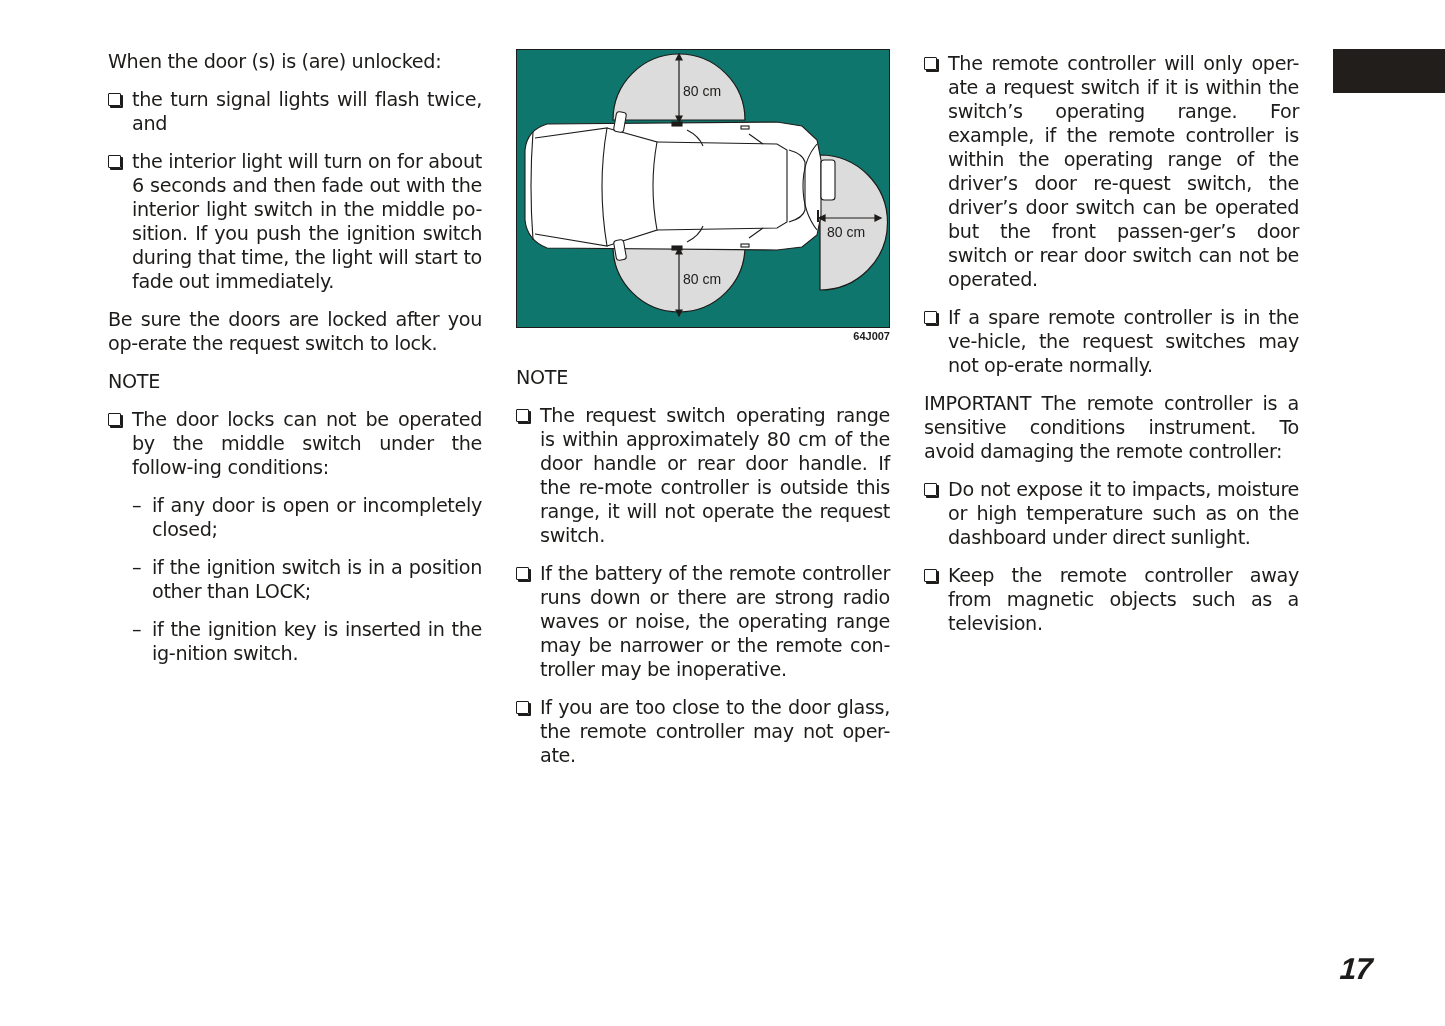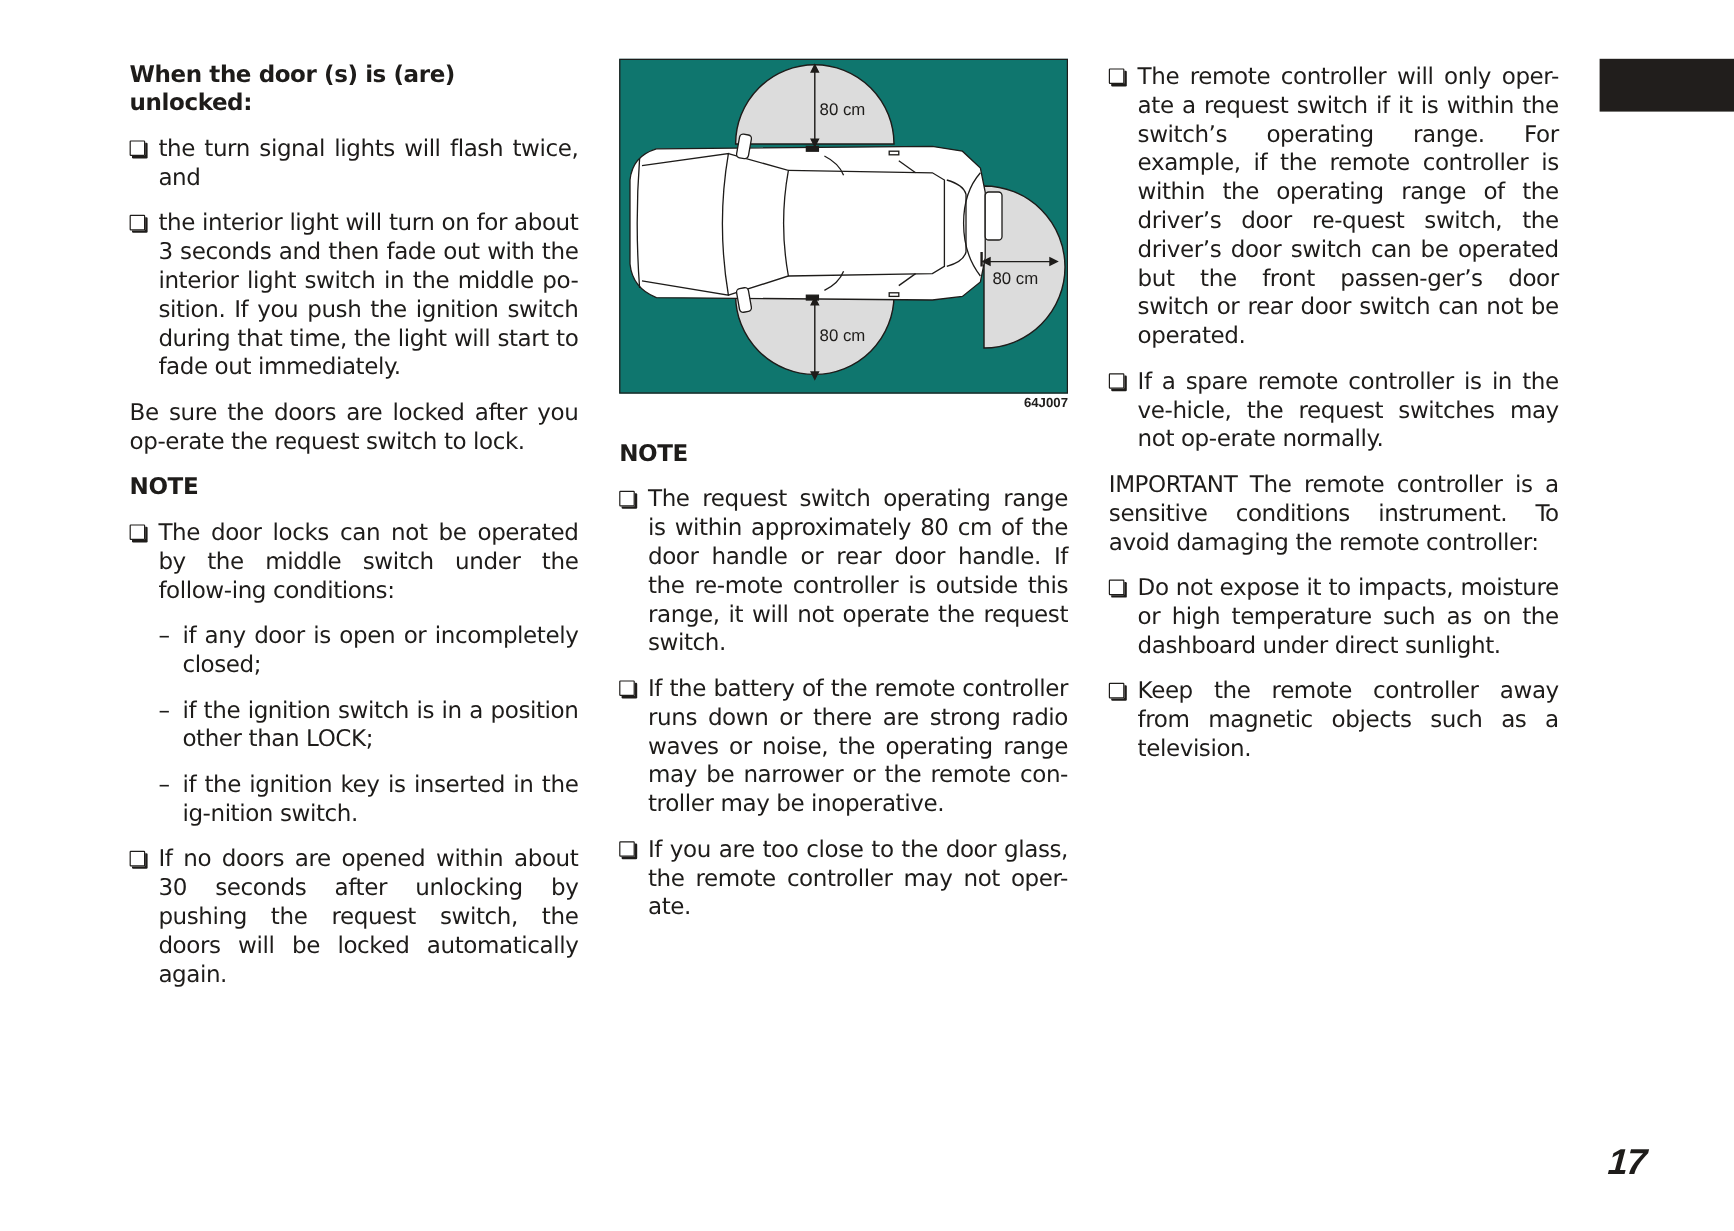--- a/index.html
+++ b/index.html
@@ -1,21 +1,21 @@
 <!DOCTYPE html>
 <html><head>
 <meta charset="utf-8">
 <style>
   html, body { margin:0; padding:0; background:#ffffff; }
   body { width:1445px; height:1026px; position:relative; overflow:hidden;
          font-family:"DejaVu Sans", sans-serif; color:#1e1c1a; }
   .col { position:absolute; top:50px; font-size:19.2px; line-height:24px;
          letter-spacing:-0.35px; }
   .col p { margin:0 0 14px 0; text-align:justify; hyphens:manual; }
-  .col .plain-left { text-align:left;font-weight:bold; }
+  .col .plain-left { text-align:left; }
   .bullet { position:relative; padding-left:24px; margin:0 0 14px 0; text-align:justify; }
   .bullet .box { position:absolute; left:0; top:5px; width:13px; height:13px;
                  border:1.6px solid #1e1c1a; border-radius:1px; box-sizing:border-box;
                  box-shadow:2px 2px 0 #1e1c1a; }
   .dash { position:relative; padding-left:30px; margin:0 0 14px 0; text-align:justify; }
   .dash .d { position:absolute; left:24px; top:0; }
   .dash .dt { display:block; padding-left:6px; text-indent:0; }
   #col1 { left:108px; width:374px; }
   #col2 { left:516px; width:374px; top:366px; }
   #col3 { left:924px; width:375px; top:52px; }
@@ -35,21 +35,21 @@
 
 <div id="col1" class="col">
   <p class="plain-left">When the door (s) is (are) unlocked:</p>
 
   <div class="bullet">
     <span class="box"></span>
     <span>the turn signal lights will flash twice, and</span>
   </div>
   <div class="bullet">
     <span class="box"></span>
-    <span>the interior light will turn on for about 3 seconds and then fade out with the interior light switch in the middle po-sition. If you push the ignition switch during that time, the light will start to fade out immediately.</span>
+    <span>the interior light will turn on for about 6 seconds and then fade out with the interior light switch in the middle po-sition. If you push the ignition switch during that time, the light will start to fade out immediately.</span>
   </div>
 
   <p>Be sure the doors are locked after you op-erate the request switch to lock.</p>
 
   <p class="plain-left">NOTE</p>
 
   <div class="bullet">
     <span class="box"></span>
     <span>The door locks can not be operated by the middle switch under the follow-ing conditions:</span>
   </div>
@@ -60,24 +60,20 @@
   </div>
   <div class="dash">
     <span class="d">–</span>
     <span class="dt" style="padding-left:14px">if the ignition switch is in a position other than LOCK;</span>
   </div>
   <div class="dash">
     <span class="d">–</span>
     <span class="dt" style="padding-left:14px">if the ignition key is inserted in the ig-nition switch.</span>
   </div>
 
-  <div class="bullet">
-    <span class="box"></span>
-    <span>If no doors are opened within about 30 seconds after unlocking by pushing the request switch, the doors will be locked automatically again.</span>
-  </div>
 </div>
 
 <div id="figure">
   <svg width="372" height="277" viewBox="0 0 372 277">
 
     <path d="M96,70 A66,66 0 0 1 228,70 Z" fill="#dcdcdc" stroke="#1e1c1a" stroke-width="1.2"></path>
     <path d="M96,196 A66,66 0 0 0 228,196 Z" fill="#dcdcdc" stroke="#1e1c1a" stroke-width="1.2"></path>
     <path d="M303,105 A60,60 0 0 1 303,240 Z" fill="#dcdcdc" stroke="#1e1c1a" stroke-width="1.2"></path>
 
     <g fill="#fff" stroke="#1e1c1a" stroke-width="1.1">

